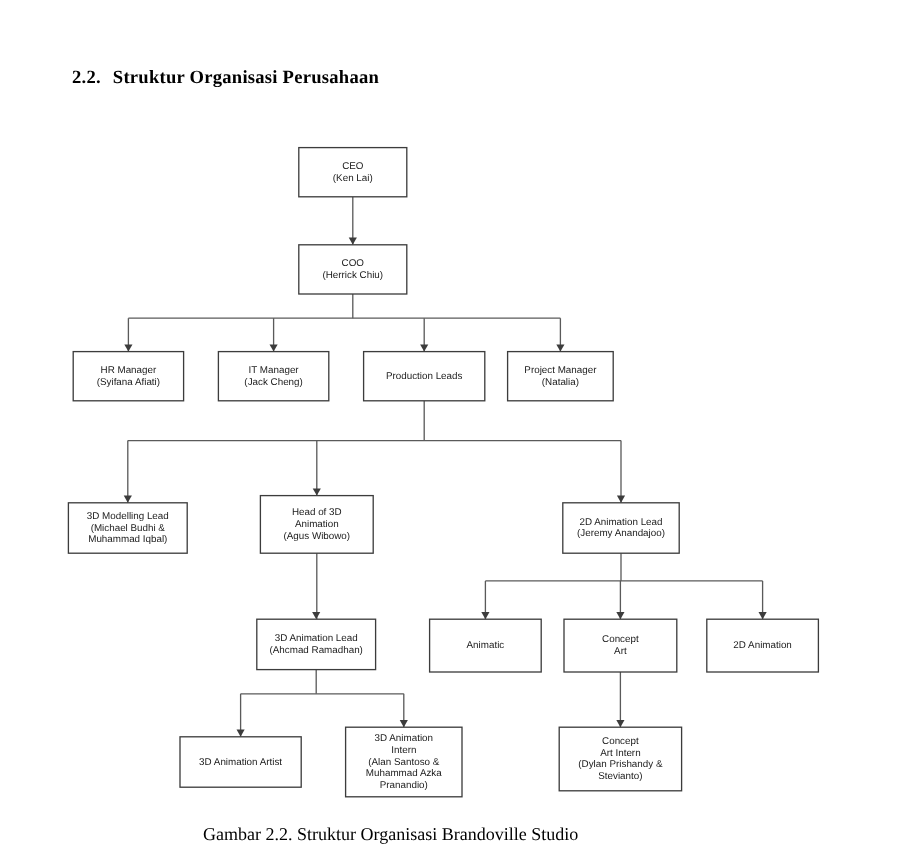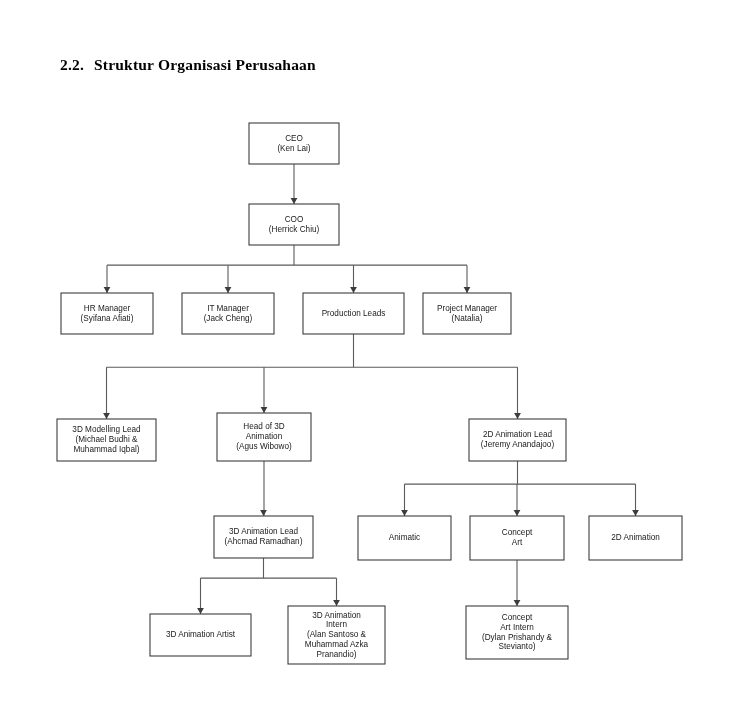--- a/index.html
+++ b/index.html
@@ -191,14 +191,15 @@
         <g>
           <rect x="466" y="507" width="102" height="53" class="node-rect"></rect>
           <text x="517" y="518.8" class="node-text">Concept</text>
           <text x="517" y="528.5999999999999" class="node-text">Art Intern</text>
           <text x="517" y="538.4" class="node-text">(Dylan Prishandy &amp;</text>
           <text x="517" y="548.1999999999999" class="node-text">Stevianto)</text>
         </g>
       </g>
   </svg>
 
+  <div class="caption caption-line1">Gambar 2.2. Struktur Organisasi Brandoville Studio</div>
 
 </div>
 
 </body></html>

